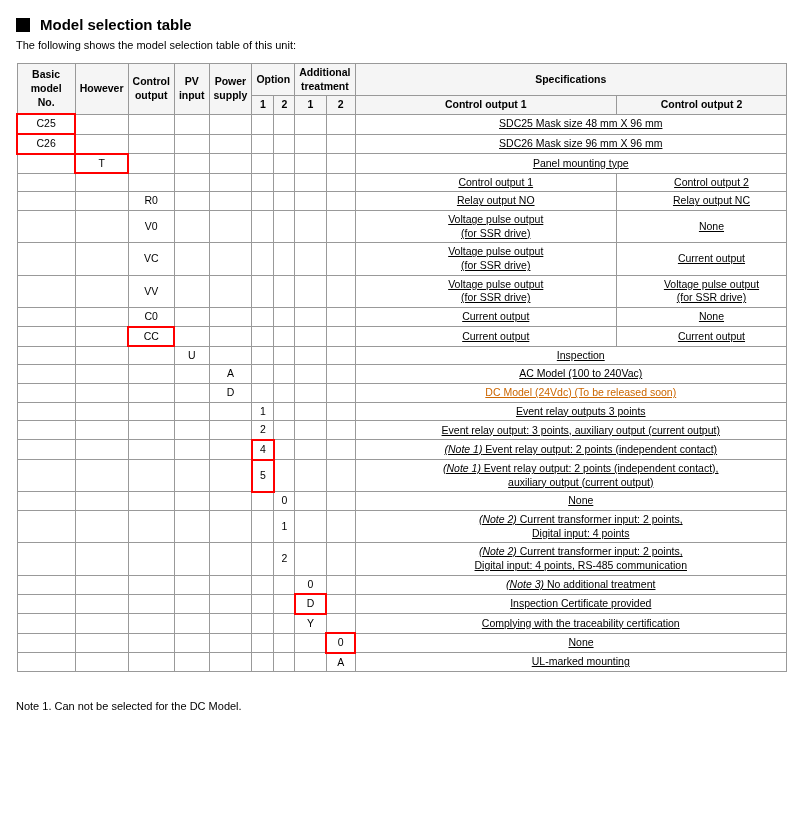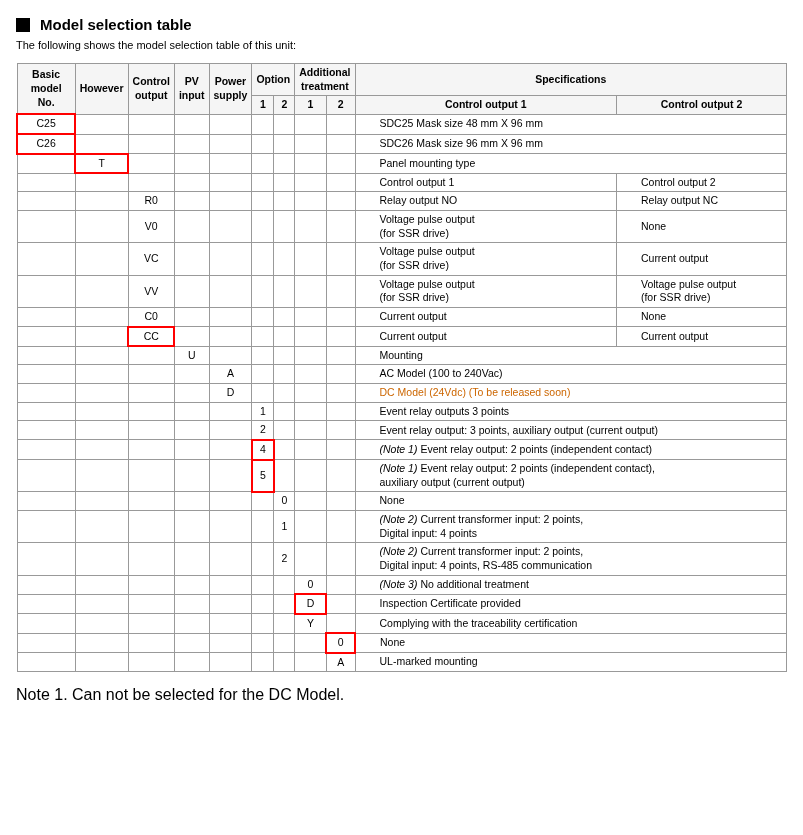--- a/index.html
+++ b/index.html
@@ -36,33 +36,34 @@
       font-size: 10.5px;
     }
     th, td {
       border: 1px solid #999;
       text-align: center;
       padding: 2px 4px;
       vertical-align: middle;
       line-height: 1.3;
     }
     td.spec-text {
-      text-align: left;
+      text-align: center;
       padding-left: 24px;
+      text-decoration: underline;
     }
     .red-outline {
       border: 2px solid red !important;
     }
     .header-row th {
       background: #f5f5f5;
       font-weight: bold;
     }
     .notes-section {
-      margin-top: 10px;
-      font-size: 16px;
+      margin-top: 26px;
+      font-size: 11px;
       line-height: 1.6;
     }
     .dc-orange {
       color: #cc6600;
       margin-left: 8px;
     }
   </style>
 </head>
 <body>
 
@@ -235,21 +236,21 @@
     <tr>
       <td></td>
       <td></td>
       <td></td>
       <td>U</td>
       <td></td>
       <td></td>
       <td></td>
       <td></td>
       <td></td>
-      <td class="spec-text" colspan="2">Mounting</td>
+      <td class="spec-text" colspan="2">Inspection</td>
     </tr>
 
     <tr>
       <td></td>
       <td></td>
       <td></td>
       <td></td>
       <td>A</td>
       <td></td>
       <td></td>

